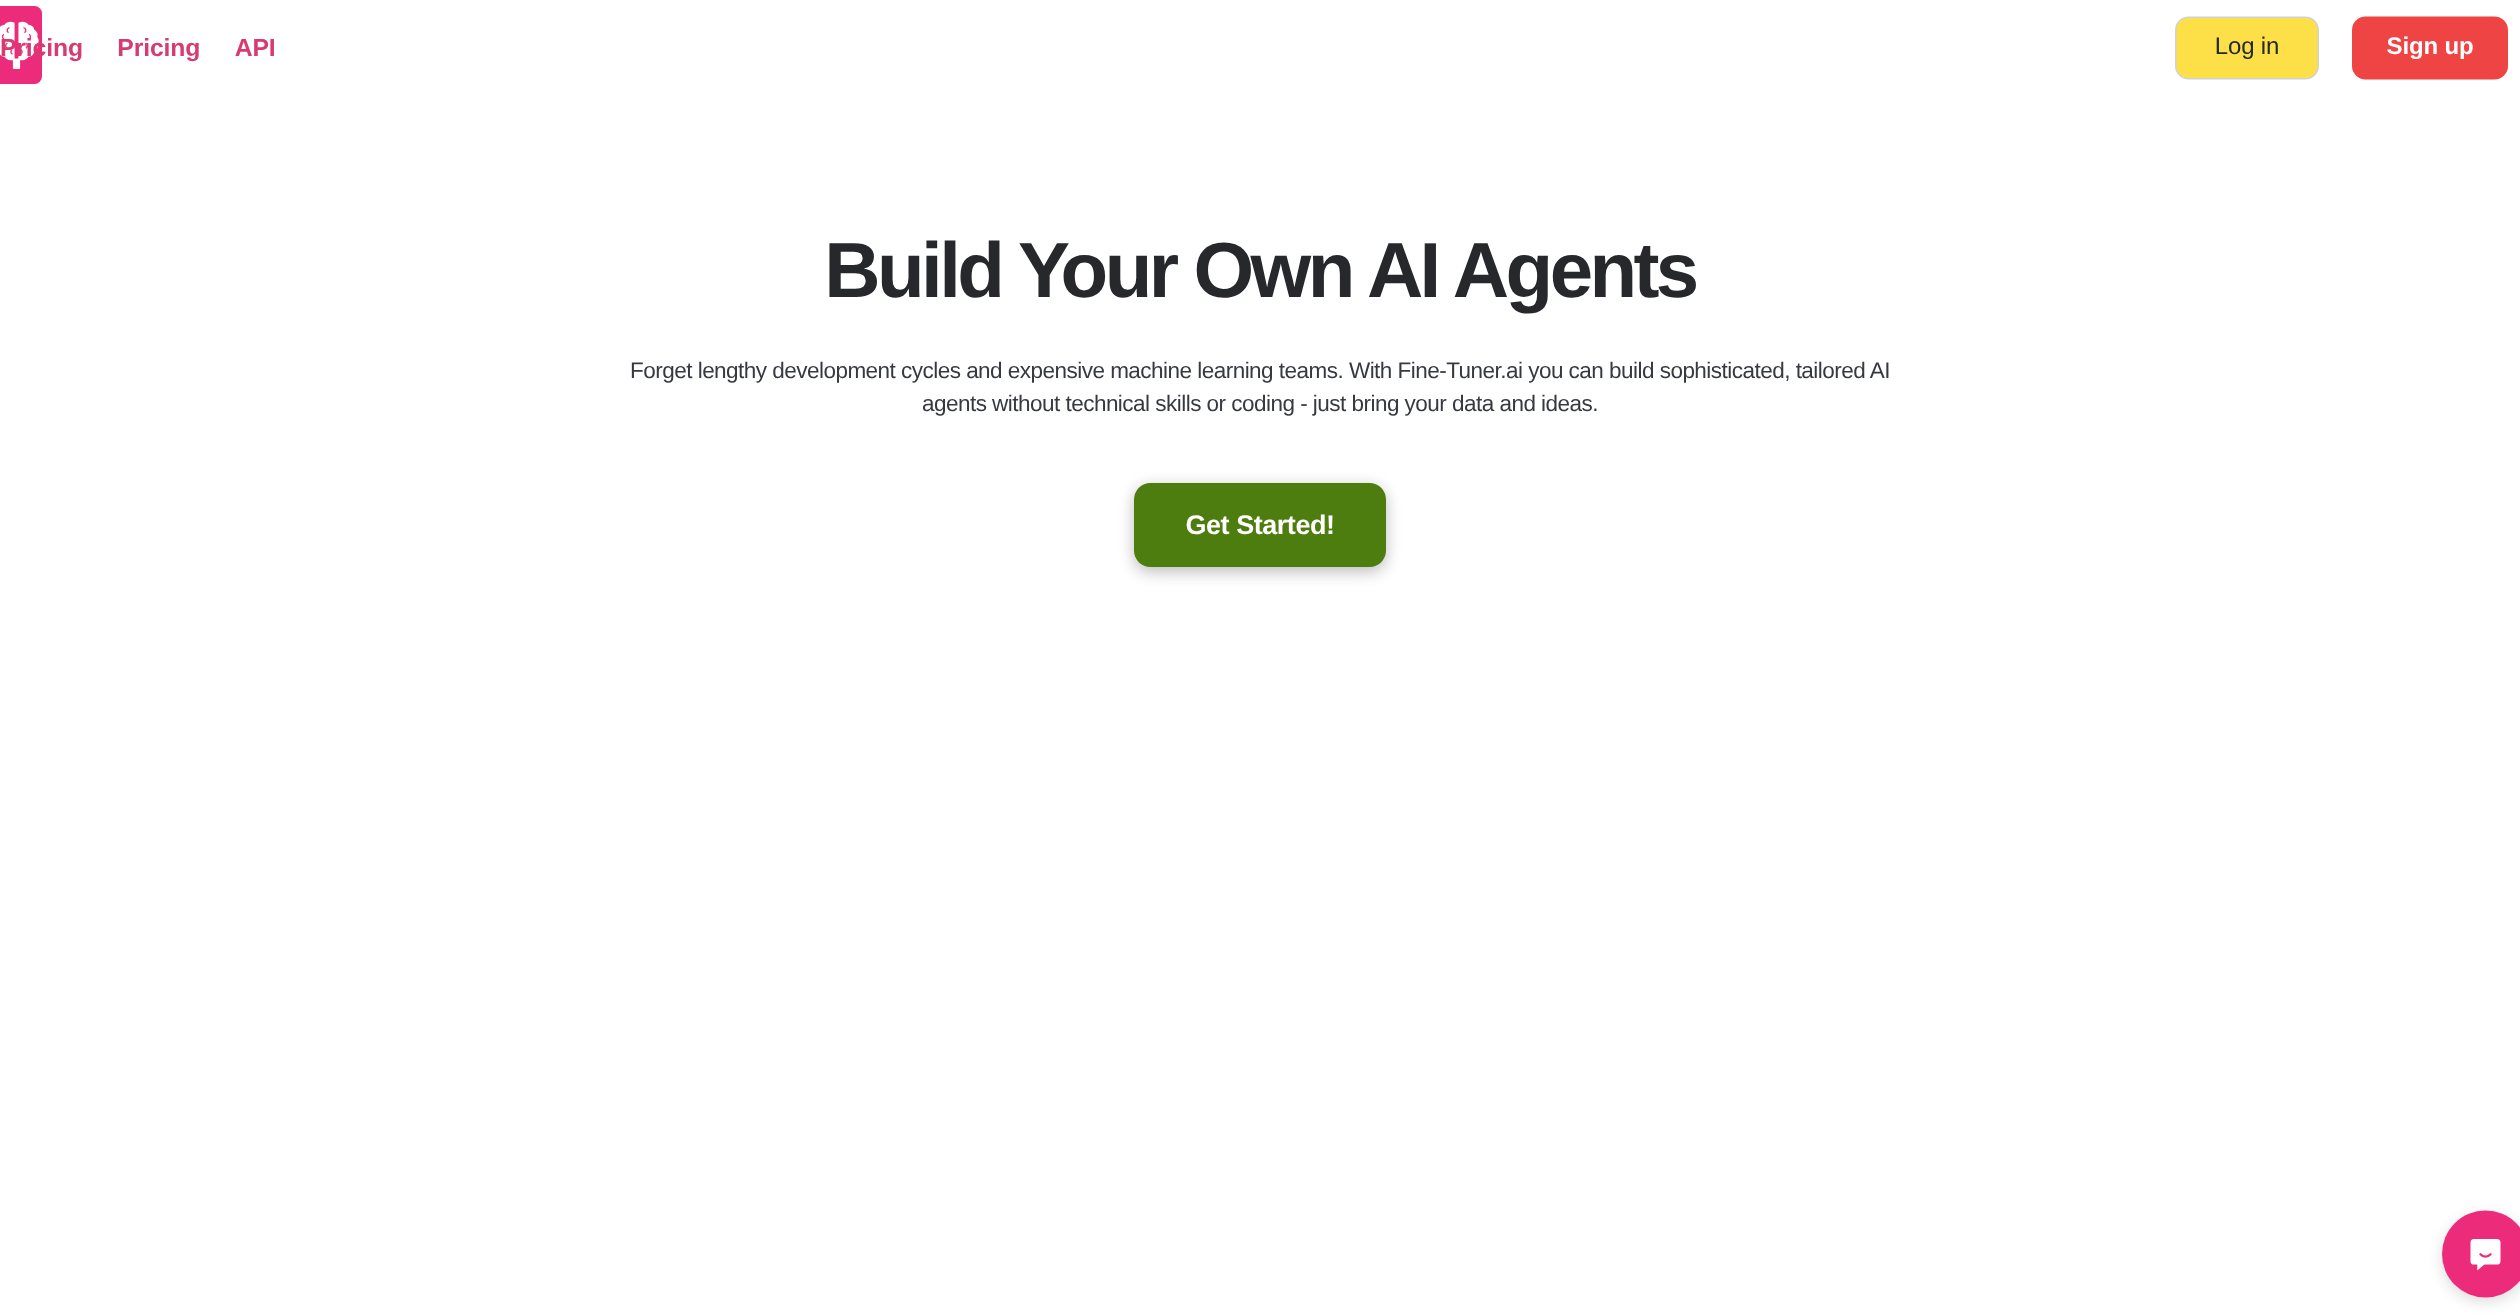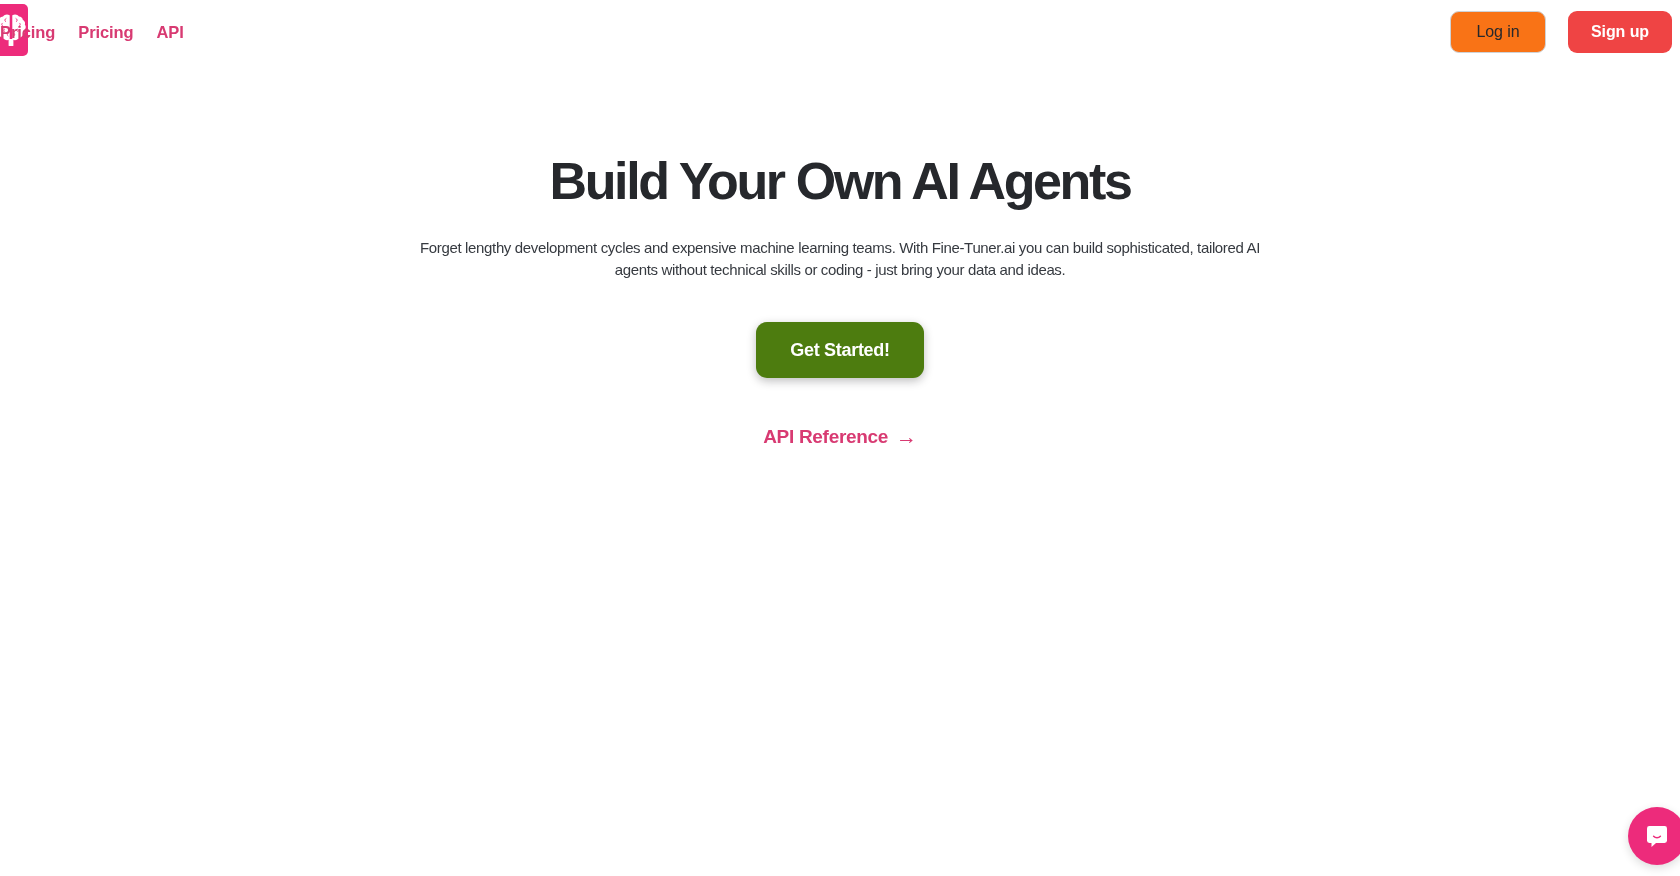--- a/index.html
+++ b/index.html
@@ -74,21 +74,21 @@
     display: flex;
     align-items: center;
     gap: 22px;
   }
   .btn-login {
     height: 42px;
     min-width: 96px;
     padding: 0 22px;
     border: 1px solid #cfd2d6;
     border-radius: 9px;
-    background: #f97316;
+    background: #fde047;
     color: #26282c;
     font-family: inherit;
     font-size: 16px;
     font-weight: 500;
     letter-spacing: -0.1px;
     cursor: pointer;
     display: flex;
     align-items: center;
     justify-content: center;
   }
@@ -255,26 +255,20 @@
   <h1 class="hero-title">
     <span>Build Your Own AI Agents</span>
   </h1>
 
   <p class="hero-sub">Forget lengthy development cycles and expensive machine learning teams. With Fine-Tuner.ai you can build sophisticated, tailored AI agents without technical skills or coding - just bring your data and ideas.</p>
 
   <div class="cta-wrap">
     <button class="btn-cta">Get Started!</button>
   </div>
 
-  <div class="api-ref-wrap">
-    <a class="api-ref-link" href="#">
-      <span>API Reference</span>
-      <span class="arrow-icon">→</span>
-    </a>
-  </div>
 
 </main>
 
 <button class="chat-launcher">
   <span>
     <svg width="26" height="26" viewBox="0 0 26 26" aria-hidden="true">
       <rect x="3" y="3" width="20" height="17" rx="2.4" fill="#ffffff"></rect>
       <path d="M7.5 19.6 L7.5 24 L12.6 19.6 Z" fill="#ffffff"></path>
       <path d="M9.6 13.2 c1.9 2 4.9 2 6.8 0" stroke="#ED2B7B" stroke-width="1.5" fill="none" stroke-linecap="round"></path>
     </svg>

